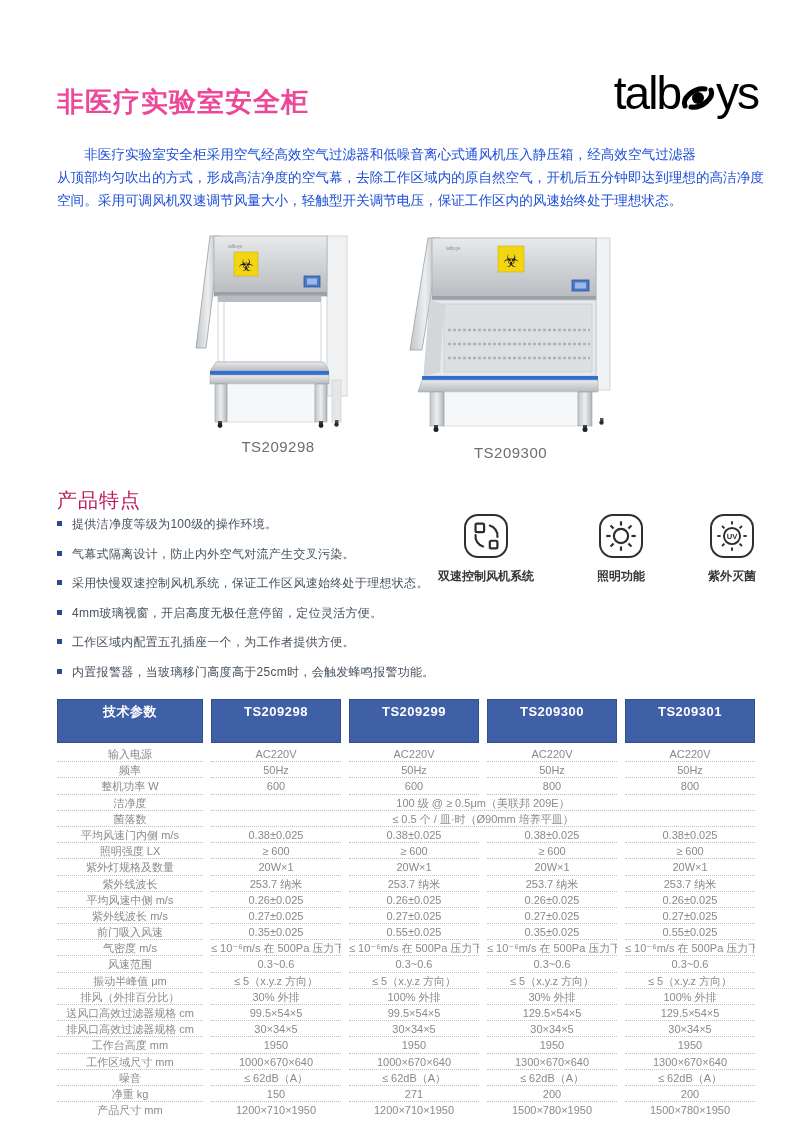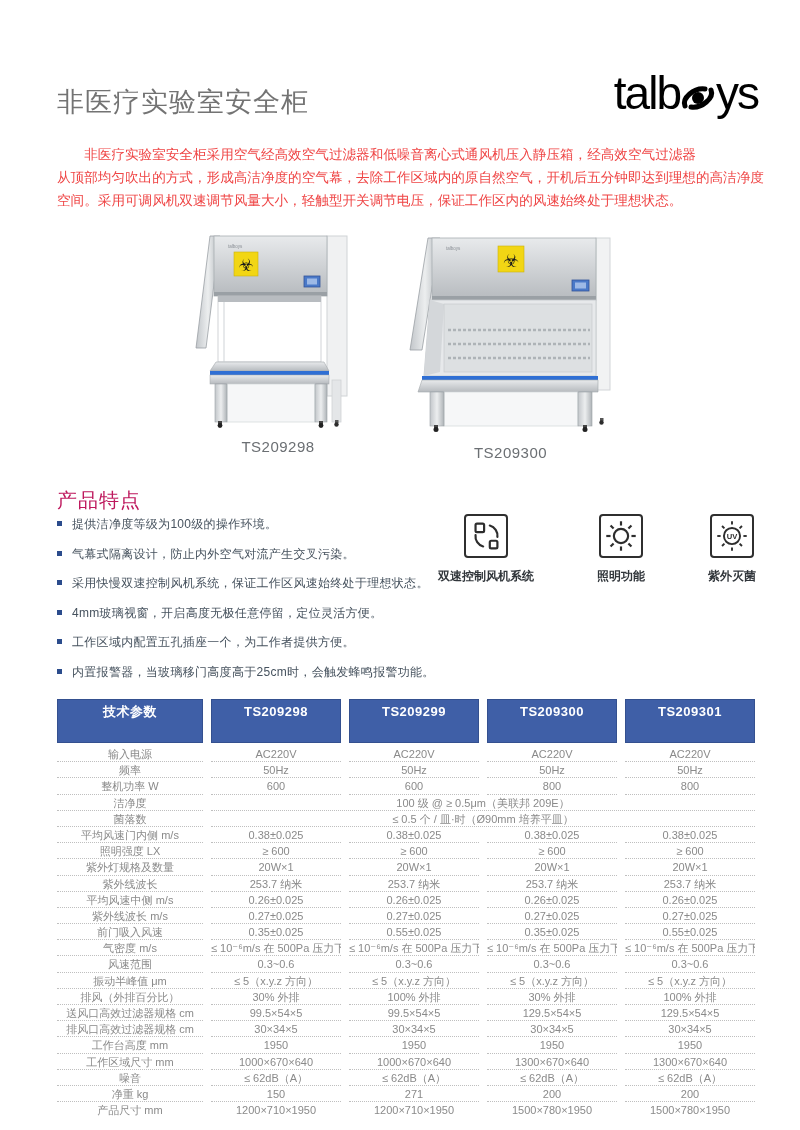--- a/index.html
+++ b/index.html
@@ -1,46 +1,46 @@
 <!DOCTYPE html>
 <html><head>
 <meta charset="utf-8">
 <style>
   * { margin:0; padding:0; box-sizing:border-box; }
   html,body { background:#ffffff; }
   body { font-family:"Liberation Sans","DejaVu Sans",sans-serif; }
   .page { position:relative; width:800px; height:1130px; background:#ffffff; overflow:hidden; margin:0 auto; }
 
   
-  .title { position:absolute; left:57px; top:84px; font-size:27px; font-weight:normal; color:#737373; letter-spacing:1px; }
+  .title { position:absolute; left:57px; top:84px; font-size:27px; font-weight:bold; color:#ec4899; letter-spacing:1px; }
   .logo { position:absolute; right:42px; top:70px; display:flex; align-items:center; color:#000; }
   .logo .logo-text { font-size:46px; font-weight:500; letter-spacing:-2px; line-height:1; }
   .logo svg { margin:6px -2px 0 -2px; }
 
   
-  .intro { position:absolute; left:57px; top:143px; width:700px; color:#ef4444; font-size:13.6px; line-height:23px; }
+  .intro { position:absolute; left:57px; top:143px; width:700px; color:#1d4ed8; font-size:13.6px; line-height:23px; }
   .intro .line { white-space:nowrap; }
   .intro .line.first { text-indent:2em; }
 
   
   .product { position:absolute; text-align:center; }
   .product.p1 { left:188px; top:230px; width:180px; }
   .product.p2 { left:398px; top:230px; width:225px; }
   .product-label { margin-top:6px; font-size:15px; color:#6b6f73; letter-spacing:0.5px; }
 
   
   .features-head { position:absolute; left:57px; top:487px; font-size:20px; font-weight:normal; color:#be185d; letter-spacing:1px; }
   .feature-list { position:absolute; left:57px; top:516px; width:390px; }
   .feature-item { position:relative; padding-left:15px; margin-bottom:12.5px; font-size:12px; color:#46525e; letter-spacing:0.3px; white-space:nowrap; }
   .feature-item .bullet { position:absolute; left:0; top:5px; width:5px; height:5px; background:#2b4c8c; }
 
   
   .cap-icons { position:absolute; left:438px; top:514px; width:318px; display:flex; justify-content:space-between; }
   .cap { display:flex; flex-direction:column; align-items:center; }
-  .cap .box { width:44px; height:44px; border:2.4px solid #2f2f2f; border-radius:4px; display:flex; align-items:center; justify-content:center; }
+  .cap .box { width:44px; height:44px; border:2.4px solid #2f2f2f; border-radius:14px; display:flex; align-items:center; justify-content:center; }
   .cap .cap-label { margin-top:10px; font-size:12px; font-weight:bold; color:#30353a; white-space:nowrap; }
 
   
   .spec-table { position:absolute; left:57px; top:699px; width:698px; }
   .spec-head, .spec-row { display:grid; grid-template-columns:146px 1fr 1fr 1fr 1fr; column-gap:8px; }
   .hcell { background:#3f5fa7; border:1px solid #34508f; color:#fff; height:44px; line-height:24px; text-align:center; font-size:13px; font-weight:bold; letter-spacing:0.5px; }
   #spec-rows { margin-top:3px; }
   .cell { height:16.2px; line-height:16.2px; text-align:center; font-size:11px; color:#8a8a8a; border-bottom:1px dotted #bfbfbf; white-space:nowrap; overflow:hidden; }
   .span4 { grid-column:2 / -1; }
   #spec-rows .spec-row:last-child .cell { border-bottom:none; }

